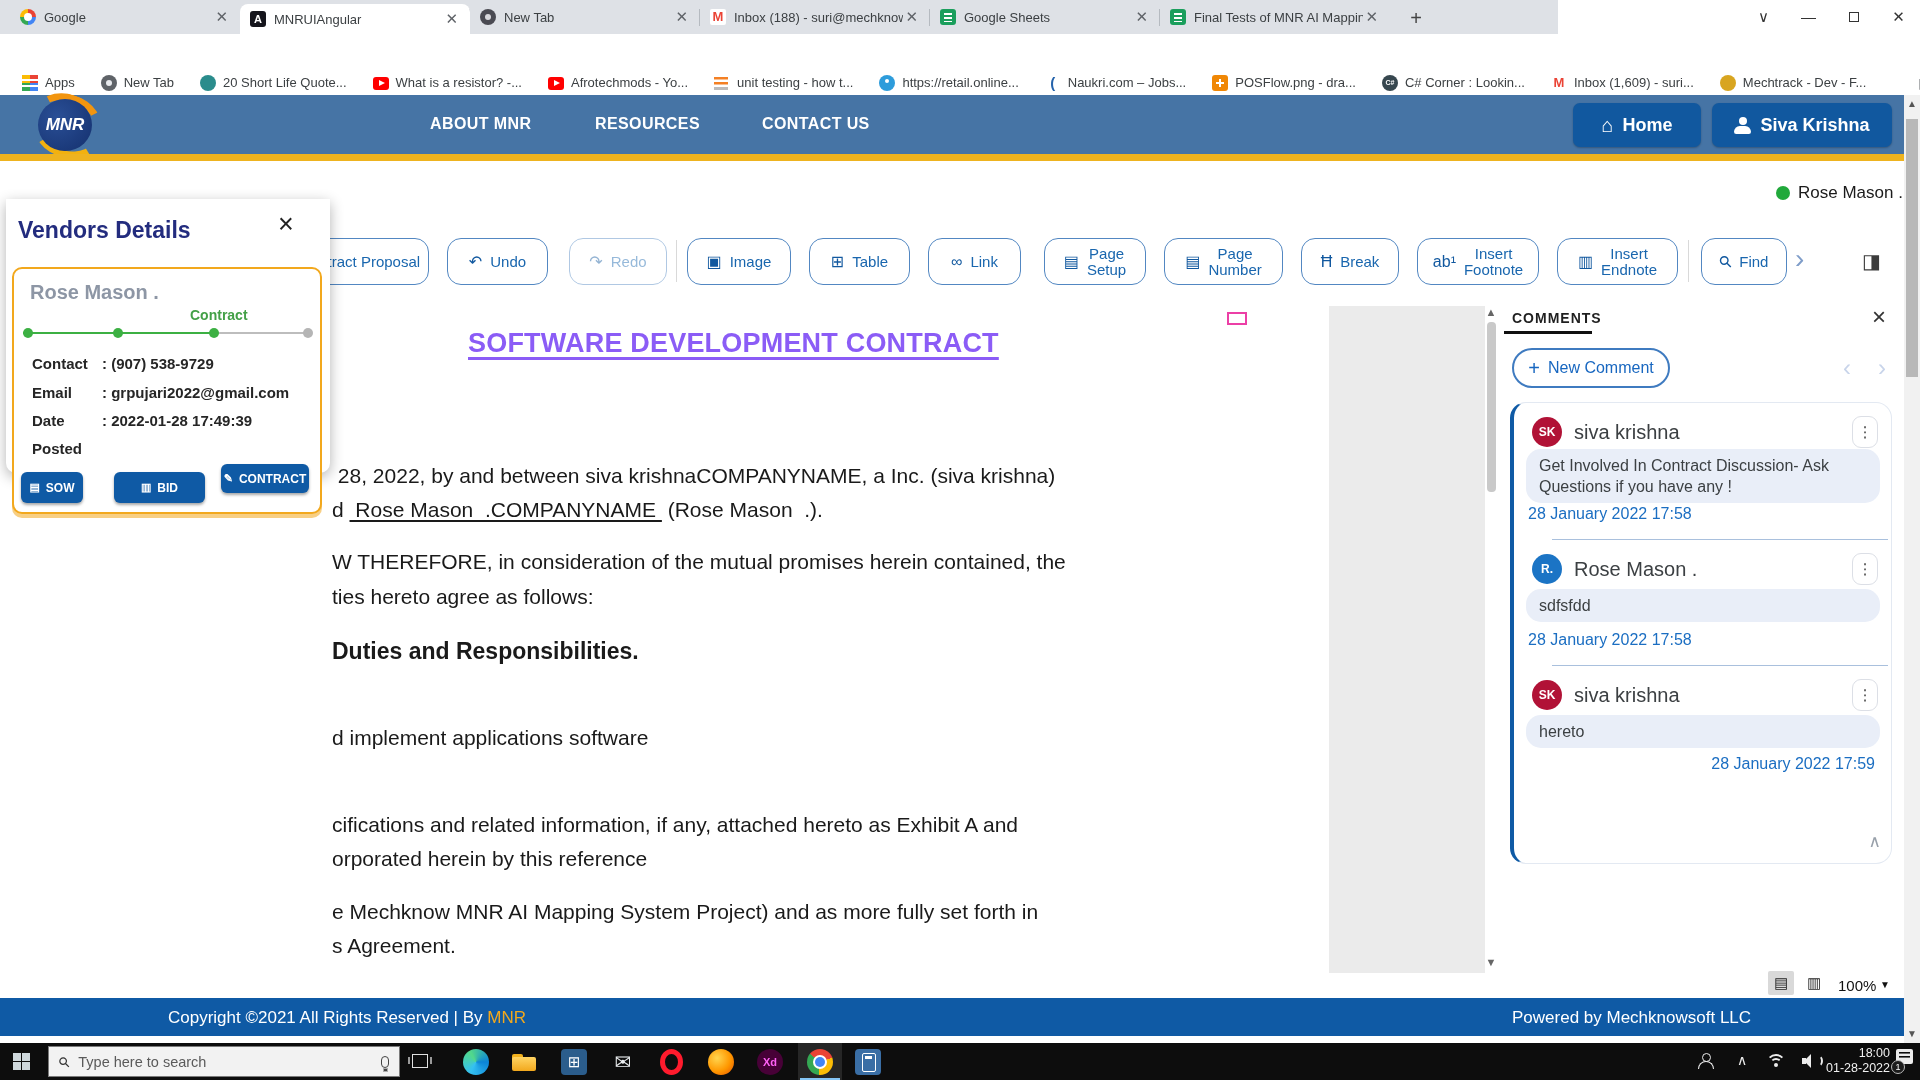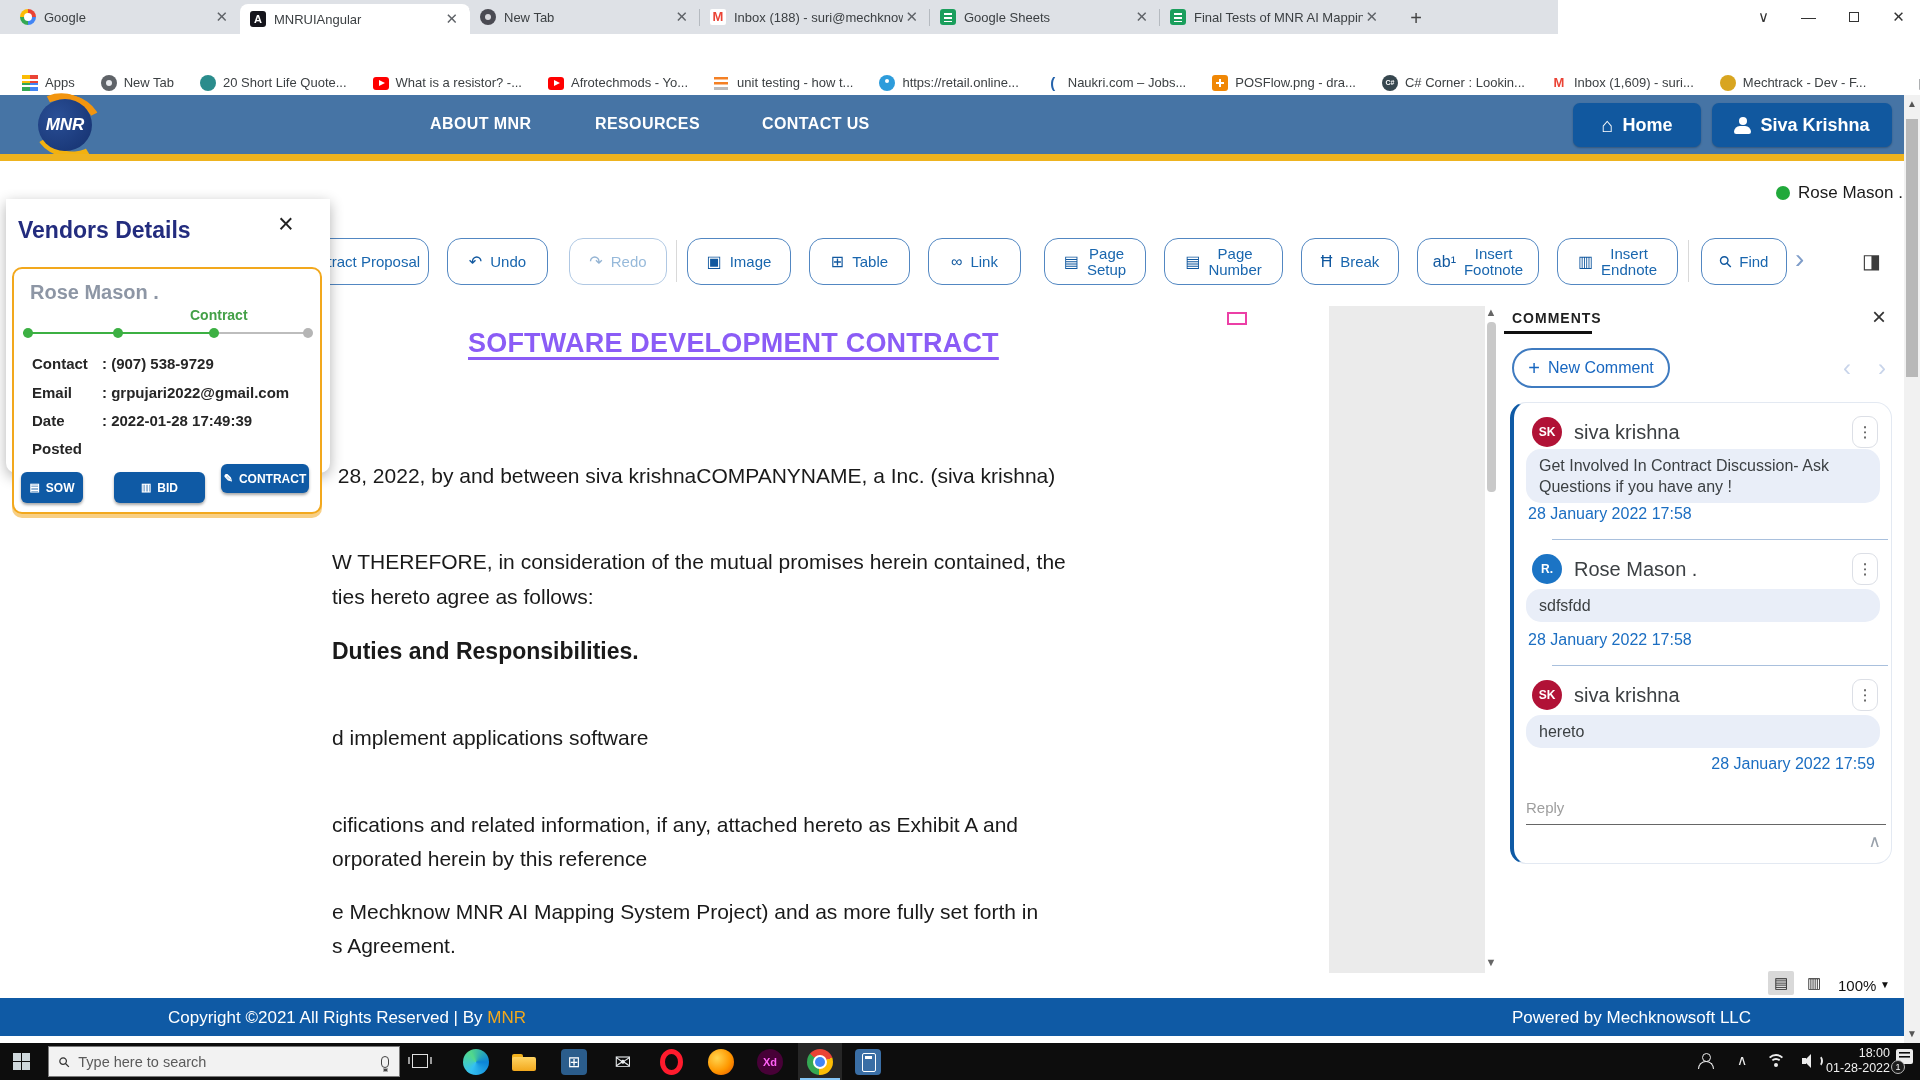--- a/index.html
+++ b/index.html
@@ -417,20 +417,21 @@
     <span>Find</span>
   </div>
   <span class="tb-chev">›</span>
   <span class="tb-panel">◨</span>
 
   <div class="doc-gutter"></div>
   <div class="doc-title">SOFTWARE DEVELOPMENT CONTRACT</div>
   <span class="pinkmark"></span>
 
   <div class="docline" style="top:464px"> 28, 2022, by and between siva krishnaCOMPANYNAME, a Inc. (siva krishna)</div>
+  <div class="docline" style="top:498px"><span>d </span><span class="u"> Rose Mason  .COMPANYNAME </span><span> (Rose Mason  .).</span></div>
   <div class="docline" style="top:550px">W THEREFORE, in consideration of the mutual promises herein contained, the</div>
   <div class="docline" style="top:585px">ties hereto agree as follows:</div>
   <div class="docline bold" style="top:638px">Duties and Responsibilities.</div>
   <div class="docline" style="top:726px">d implement applications software</div>
   <div class="docline" style="top:813px">cifications and related information, if any, attached hereto as Exhibit A and</div>
   <div class="docline" style="top:847px">orporated herein by this reference</div>
   <div class="docline" style="top:900px">e Mechknow MNR AI Mapping System Project) and as more fully set forth in</div>
   <div class="docline" style="top:934px">s Agreement.</div>
 
   <span class="docscroll-arrow" style="top:306px">▲</span>
@@ -501,21 +502,20 @@
     <div class="cdate" style="top:228px">28 January 2022 17:58</div>
     <div class="cdivider" style="top:262px"></div>
 
     <div class="crow" style="top:276px">
       <span class="avatar red">SK</span>
       <span class="cname">siva krishna</span>
       <span class="cmenu">⋮</span>
     </div>
     <div class="cbubble" style="top:312px">hereto</div>
     <div class="cdate right" style="top:352px">28 January 2022 17:59</div>
-    <input class="reply-input" placeholder="Reply" style="">
     <span class="cm-collapse">∧</span>
   </div>
 
   <span class="view-ic1">▤</span>
   <span class="view-ic2">▥</span>
   <span class="zoomlvl">100%</span>
   <span class="zoomcaret">▼</span>
 
   <div class="appfooter">
     <span class="left"><span>Copyright ©2021 All Rights Reserved | By </span><span class="brand">MNR</span></span>

